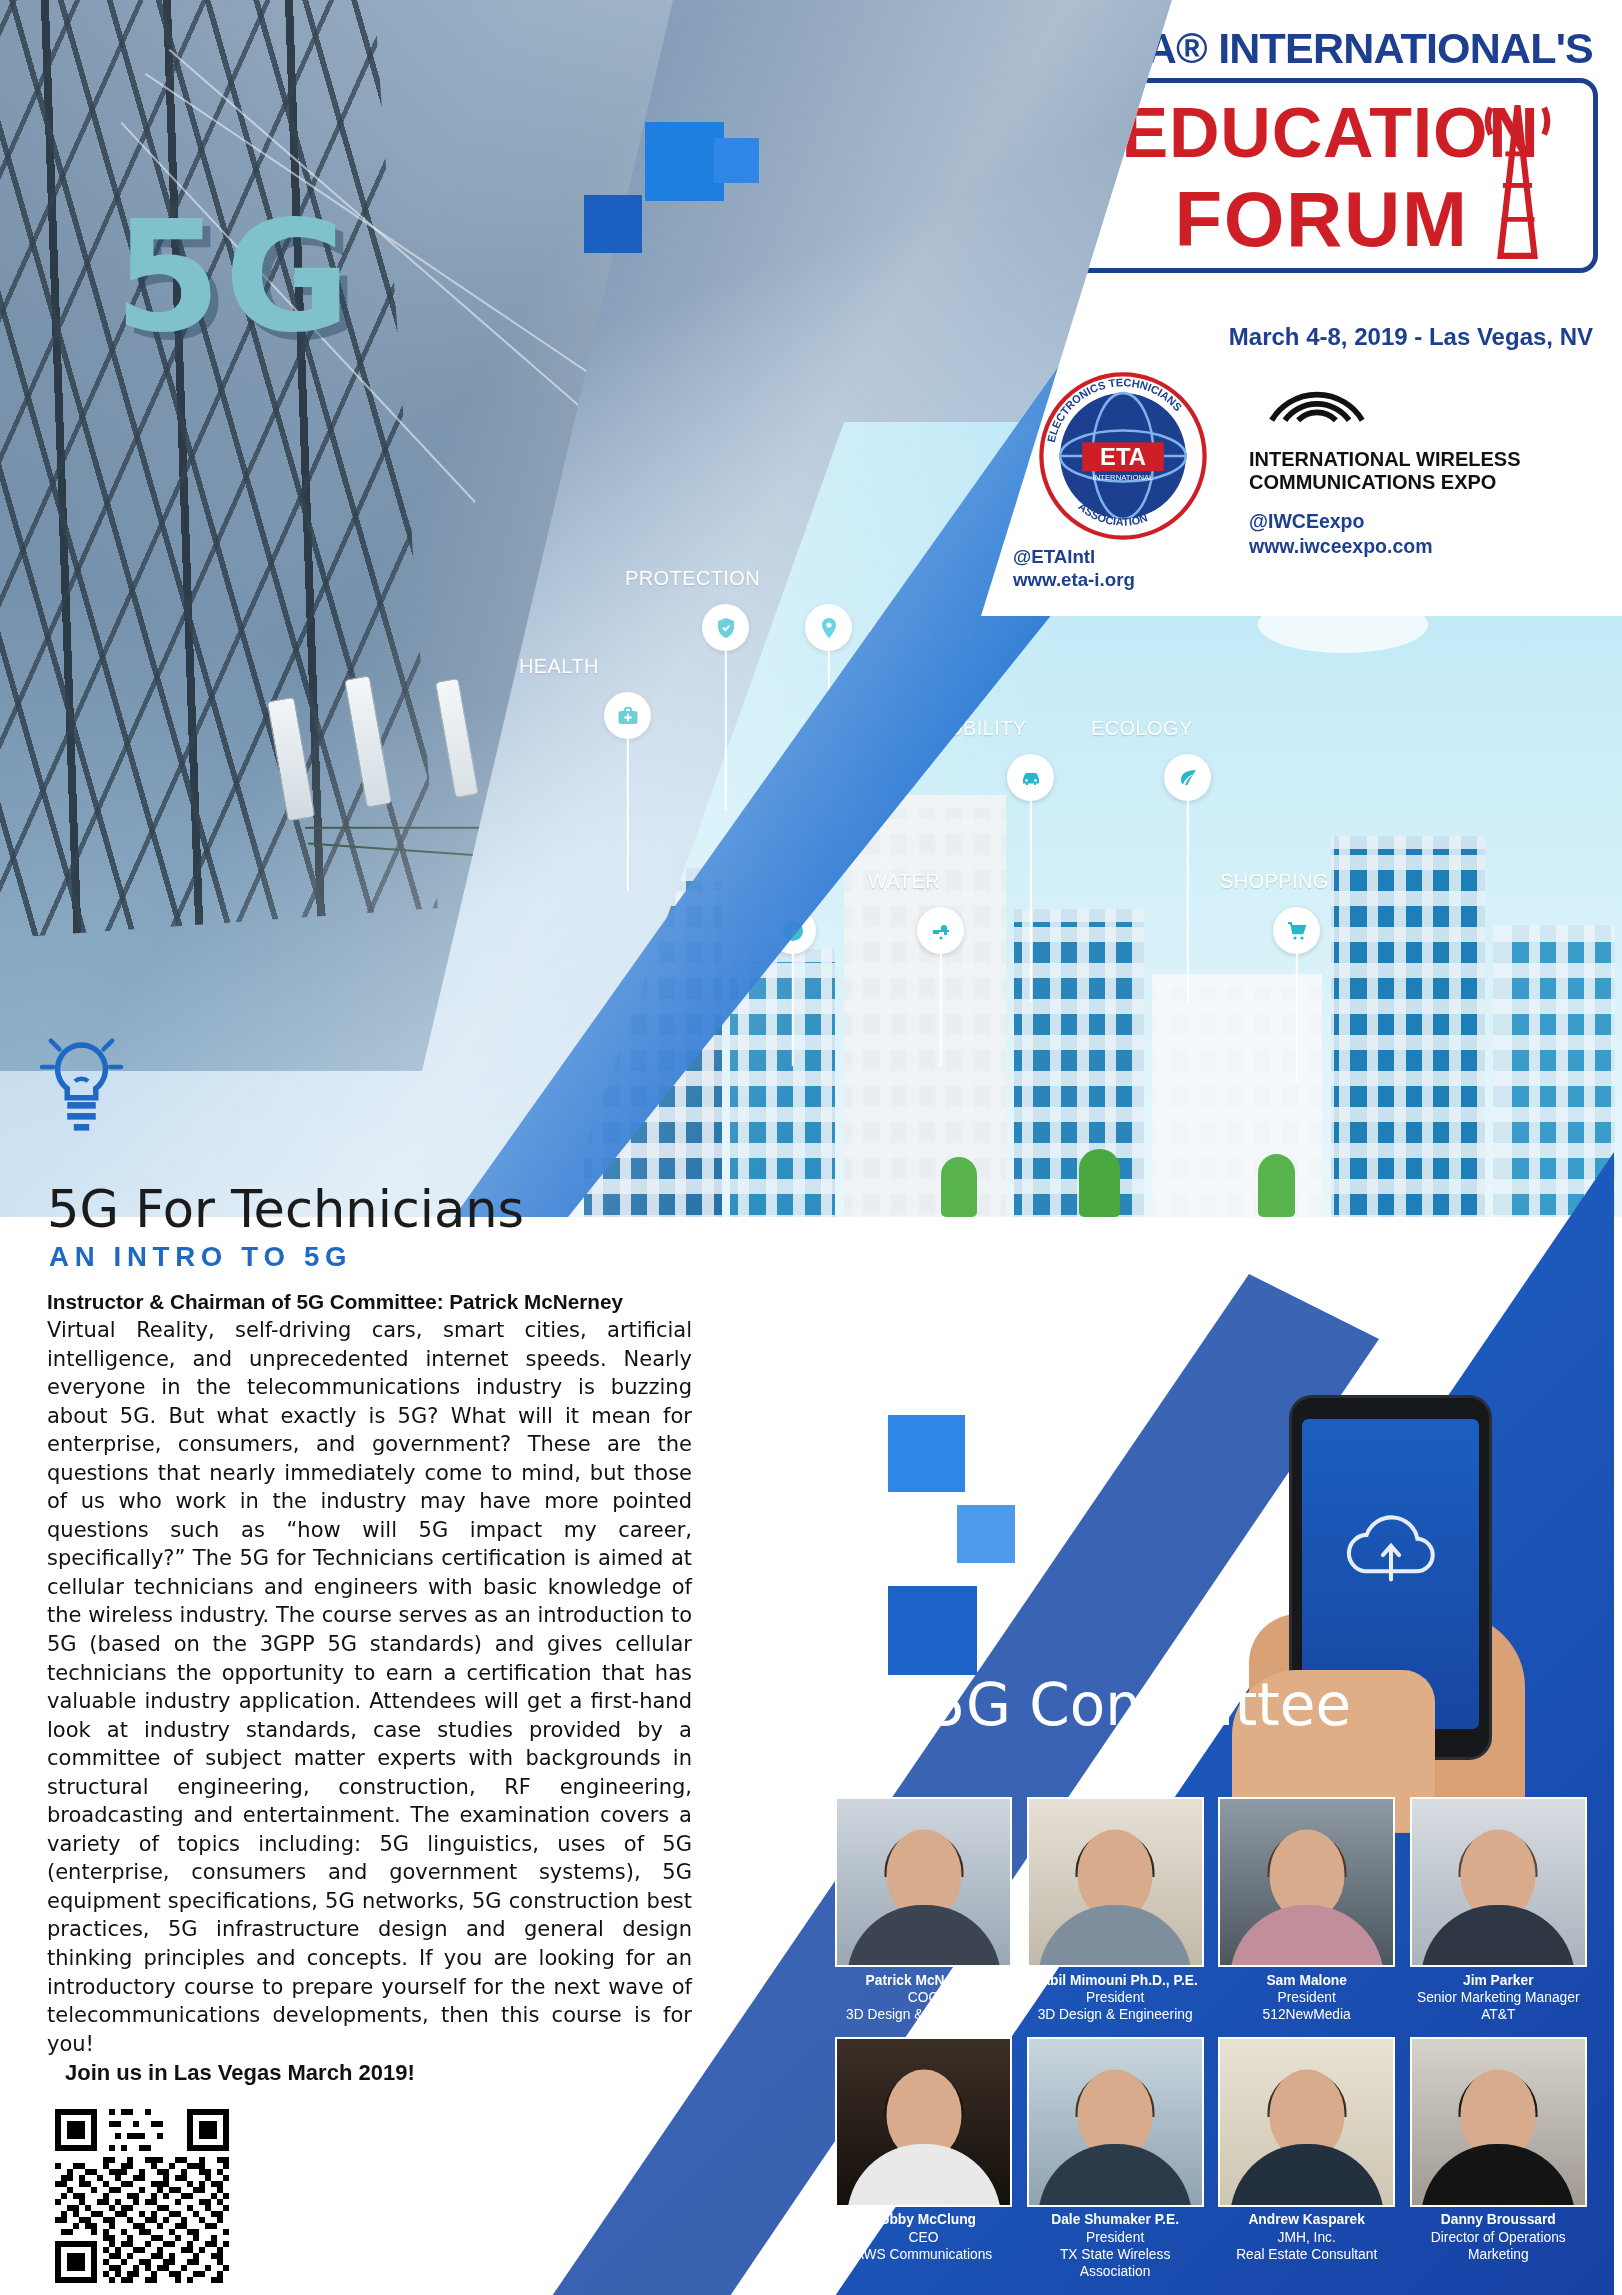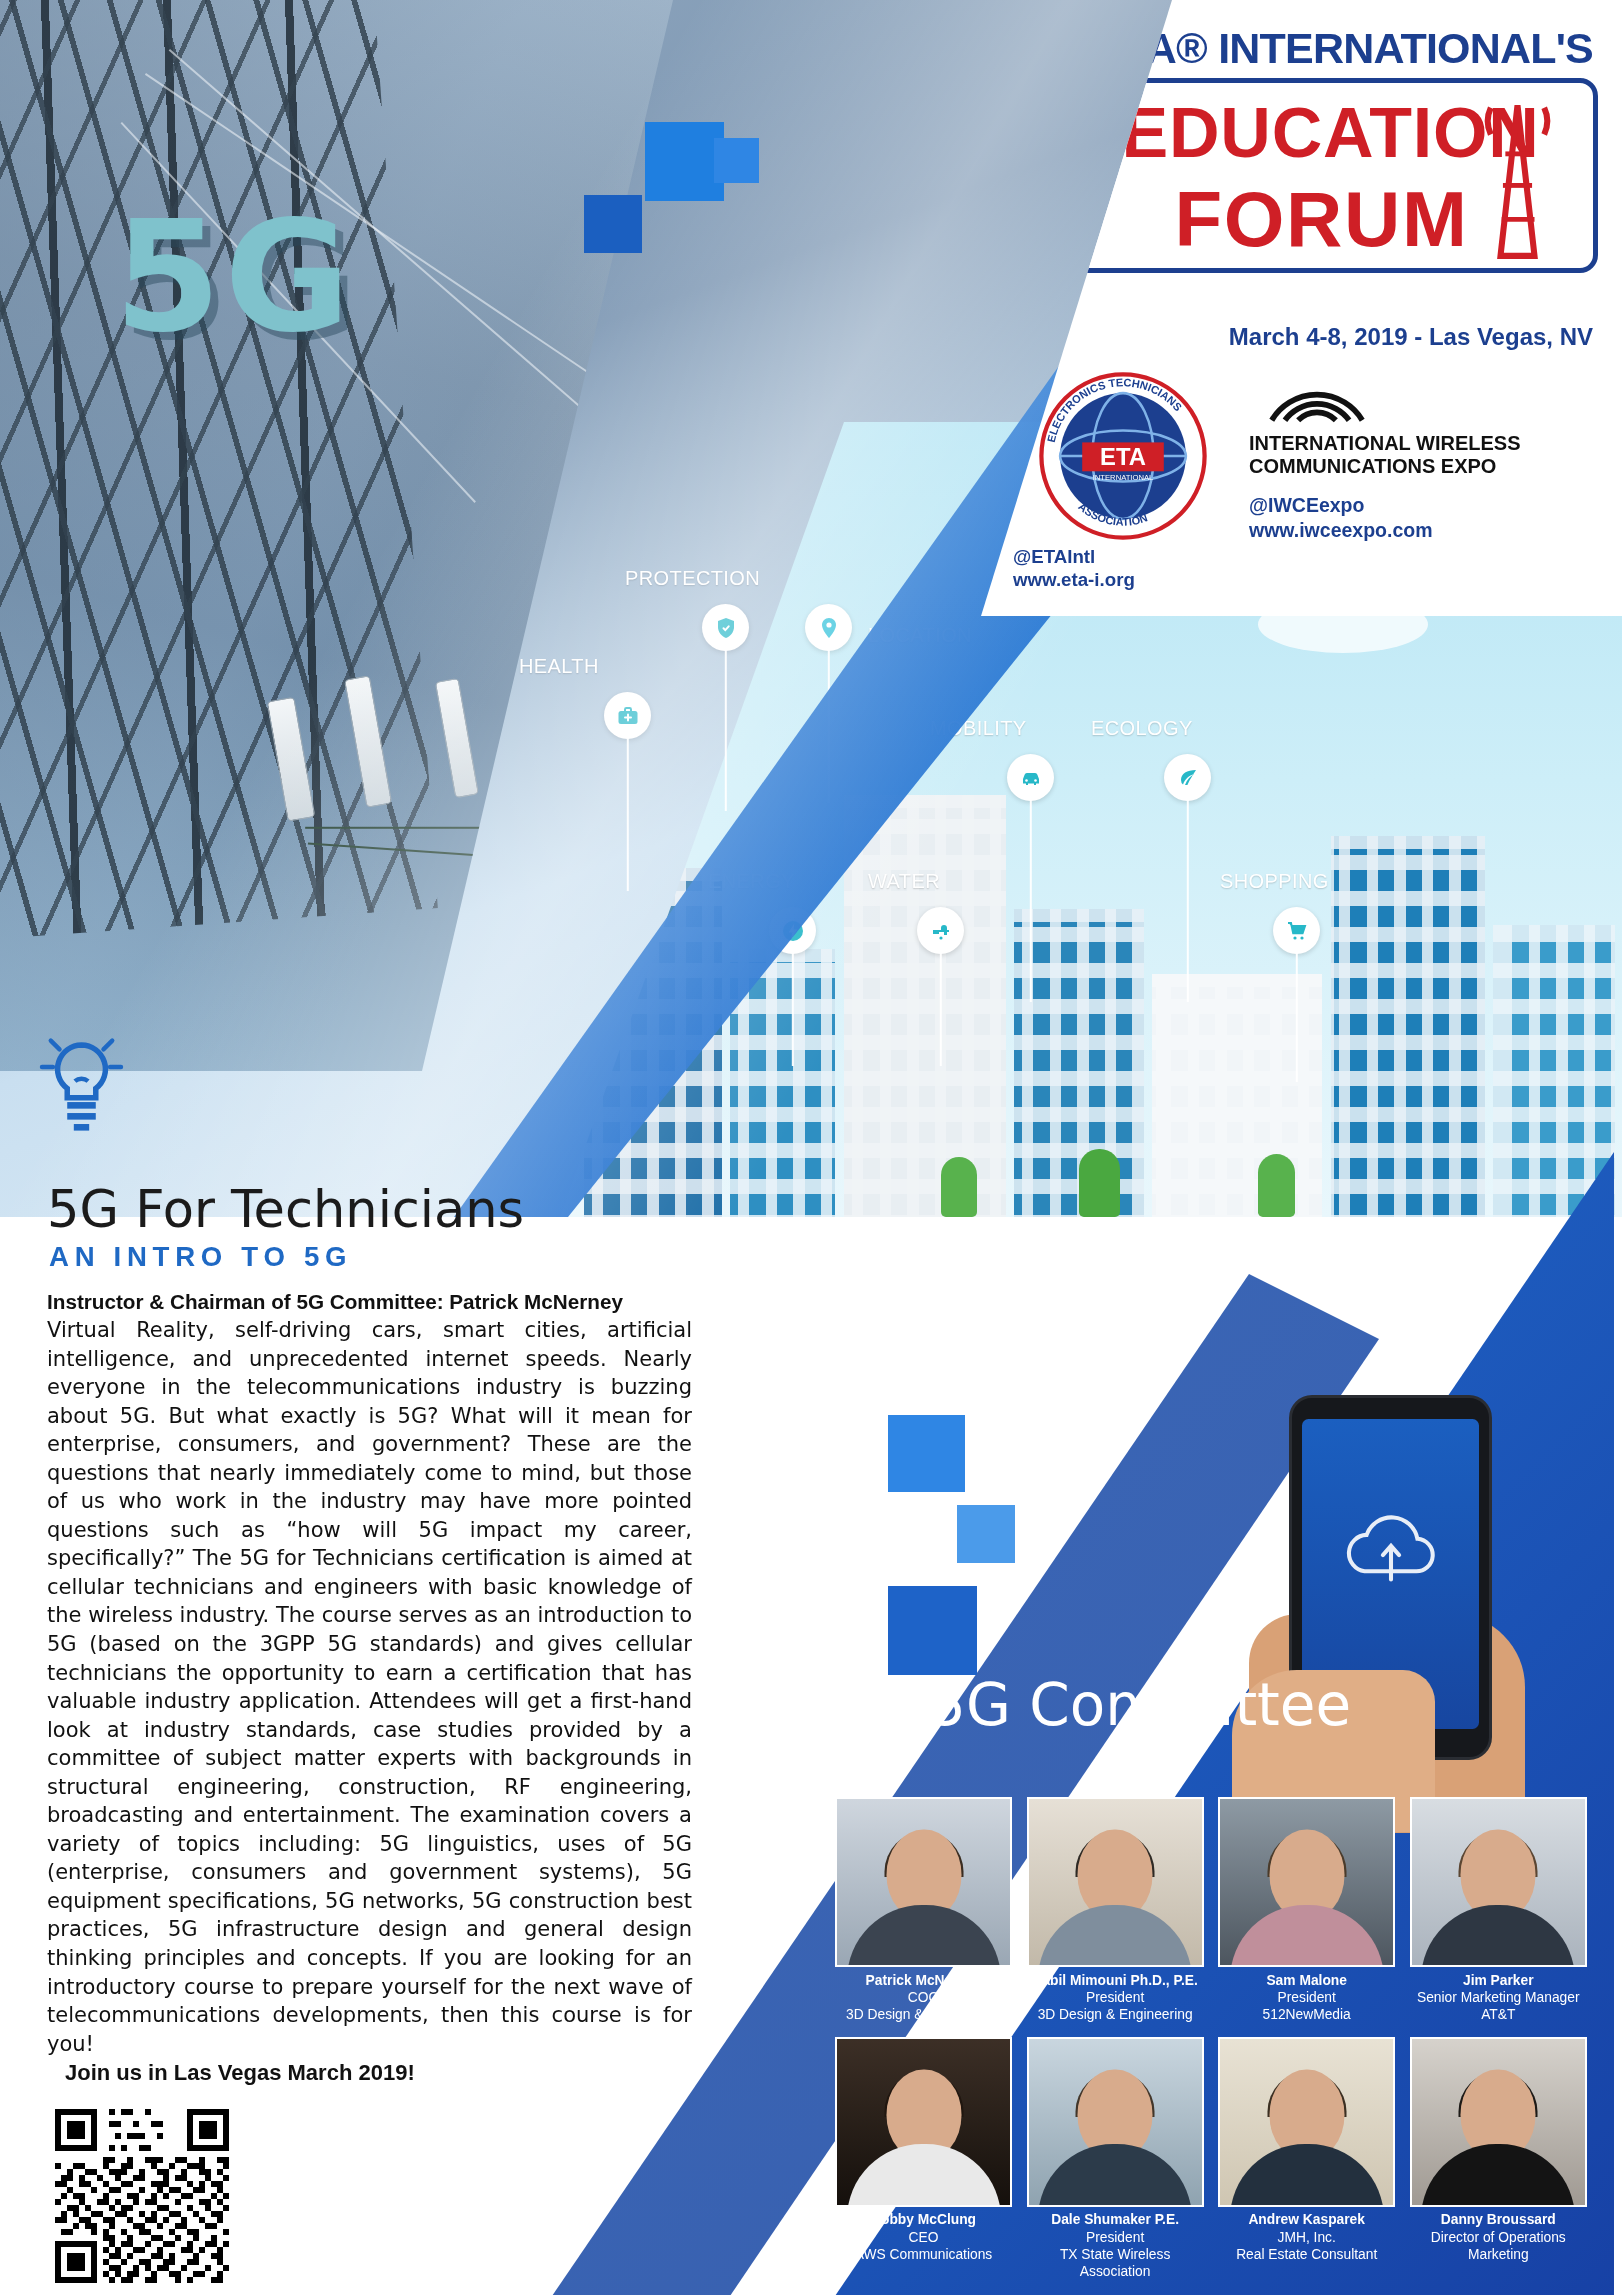--- a/index.html
+++ b/index.html
@@ -145,21 +145,21 @@
   .ef-dates {
     position: absolute; right: 29px; top: 323px; text-align: left;
     font-size: 24px; font-weight: bold; color: #1c3f8f;
   }
   .eta-seal {
     position: absolute; left: 57px; top: 371px; width: 170px; height: 170px;
   }
   .seal-text { position: absolute; left: 32px; top: 545px; width: 219px; font-size: 18.7px; font-weight: bold; color: #1c3f8f; line-height: 1.25; }
   .iwce-wrap { position: absolute; left: 268px; top: 375px; width: 341px; }
   .iwce-logo { font-size: 77px; font-weight: bold; color: #111; letter-spacing: -1.6px; line-height: .9; }
-  .iwce-sub { margin-top: 8px; font-size: 20px; font-weight: bold; color: #111; line-height: 1.15; }
+  .iwce-sub { margin-top: 24px; font-size: 20px; font-weight: bold; color: #111; line-height: 1.15; }
   .iwce-links { margin-top: 14.6px; font-size: 19.5px; font-weight: bold; color: #1c3f8f; line-height: 1.3; }
 
   
   .bulb { position: absolute; left: 37px; top: 1034px; width: 89px; height: 101px; }
   .title-main {
     position: absolute; left: 47px; top: 1180px;
     font-size: 51px; color: #1b1b1b; font-family: "DejaVu Sans", sans-serif;
   }
   .title-sub {
     position: absolute; left: 49px; top: 1241px;

